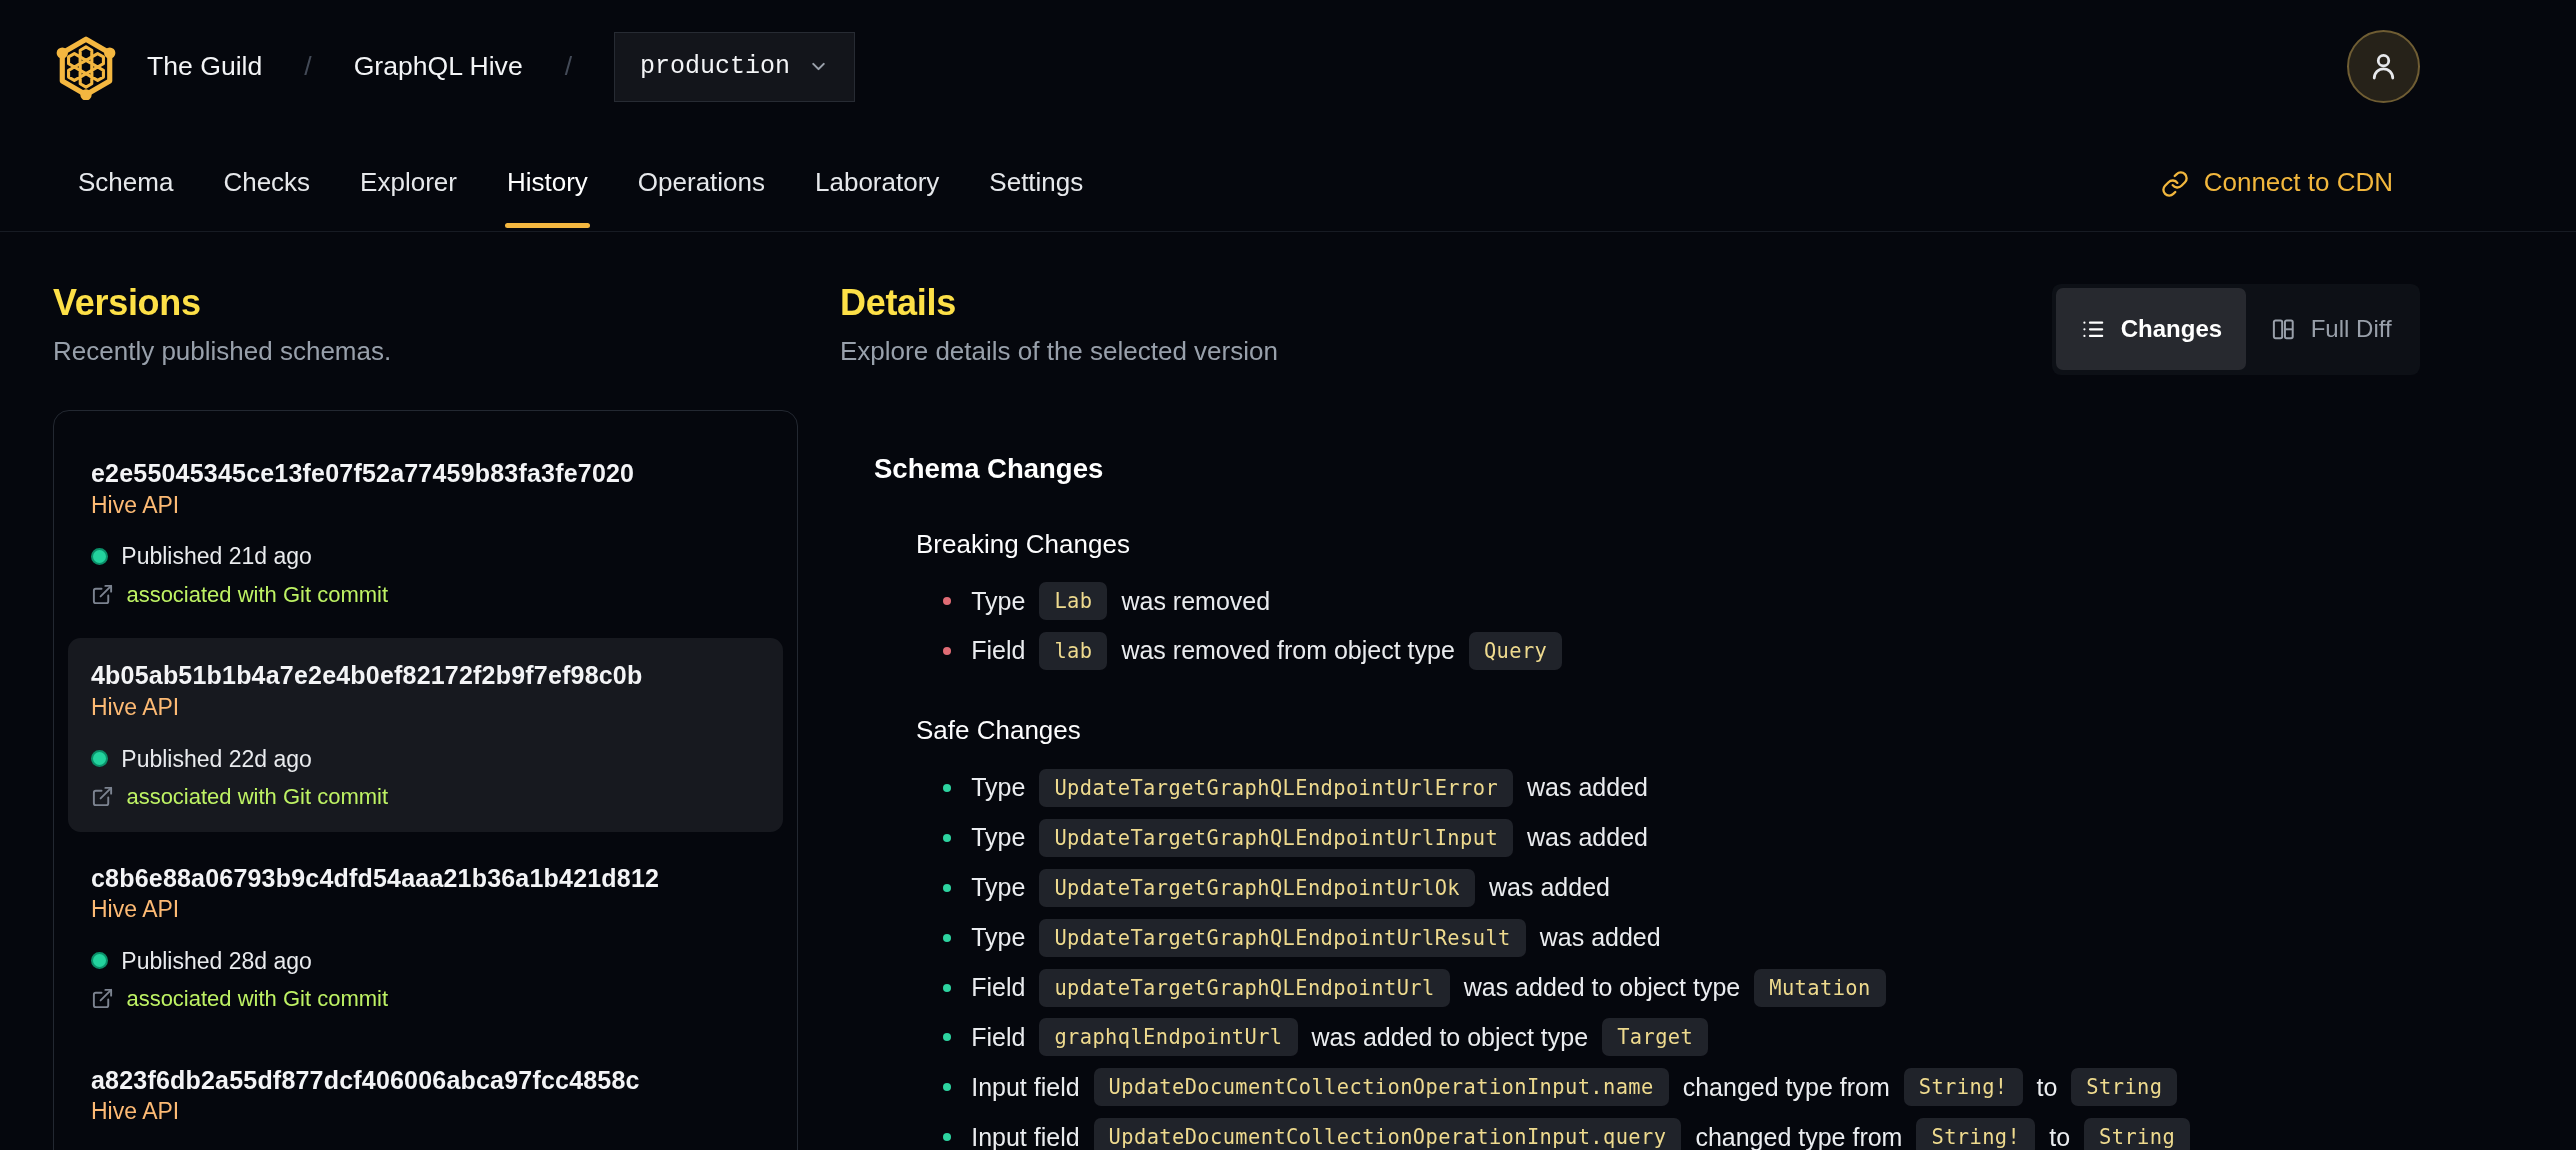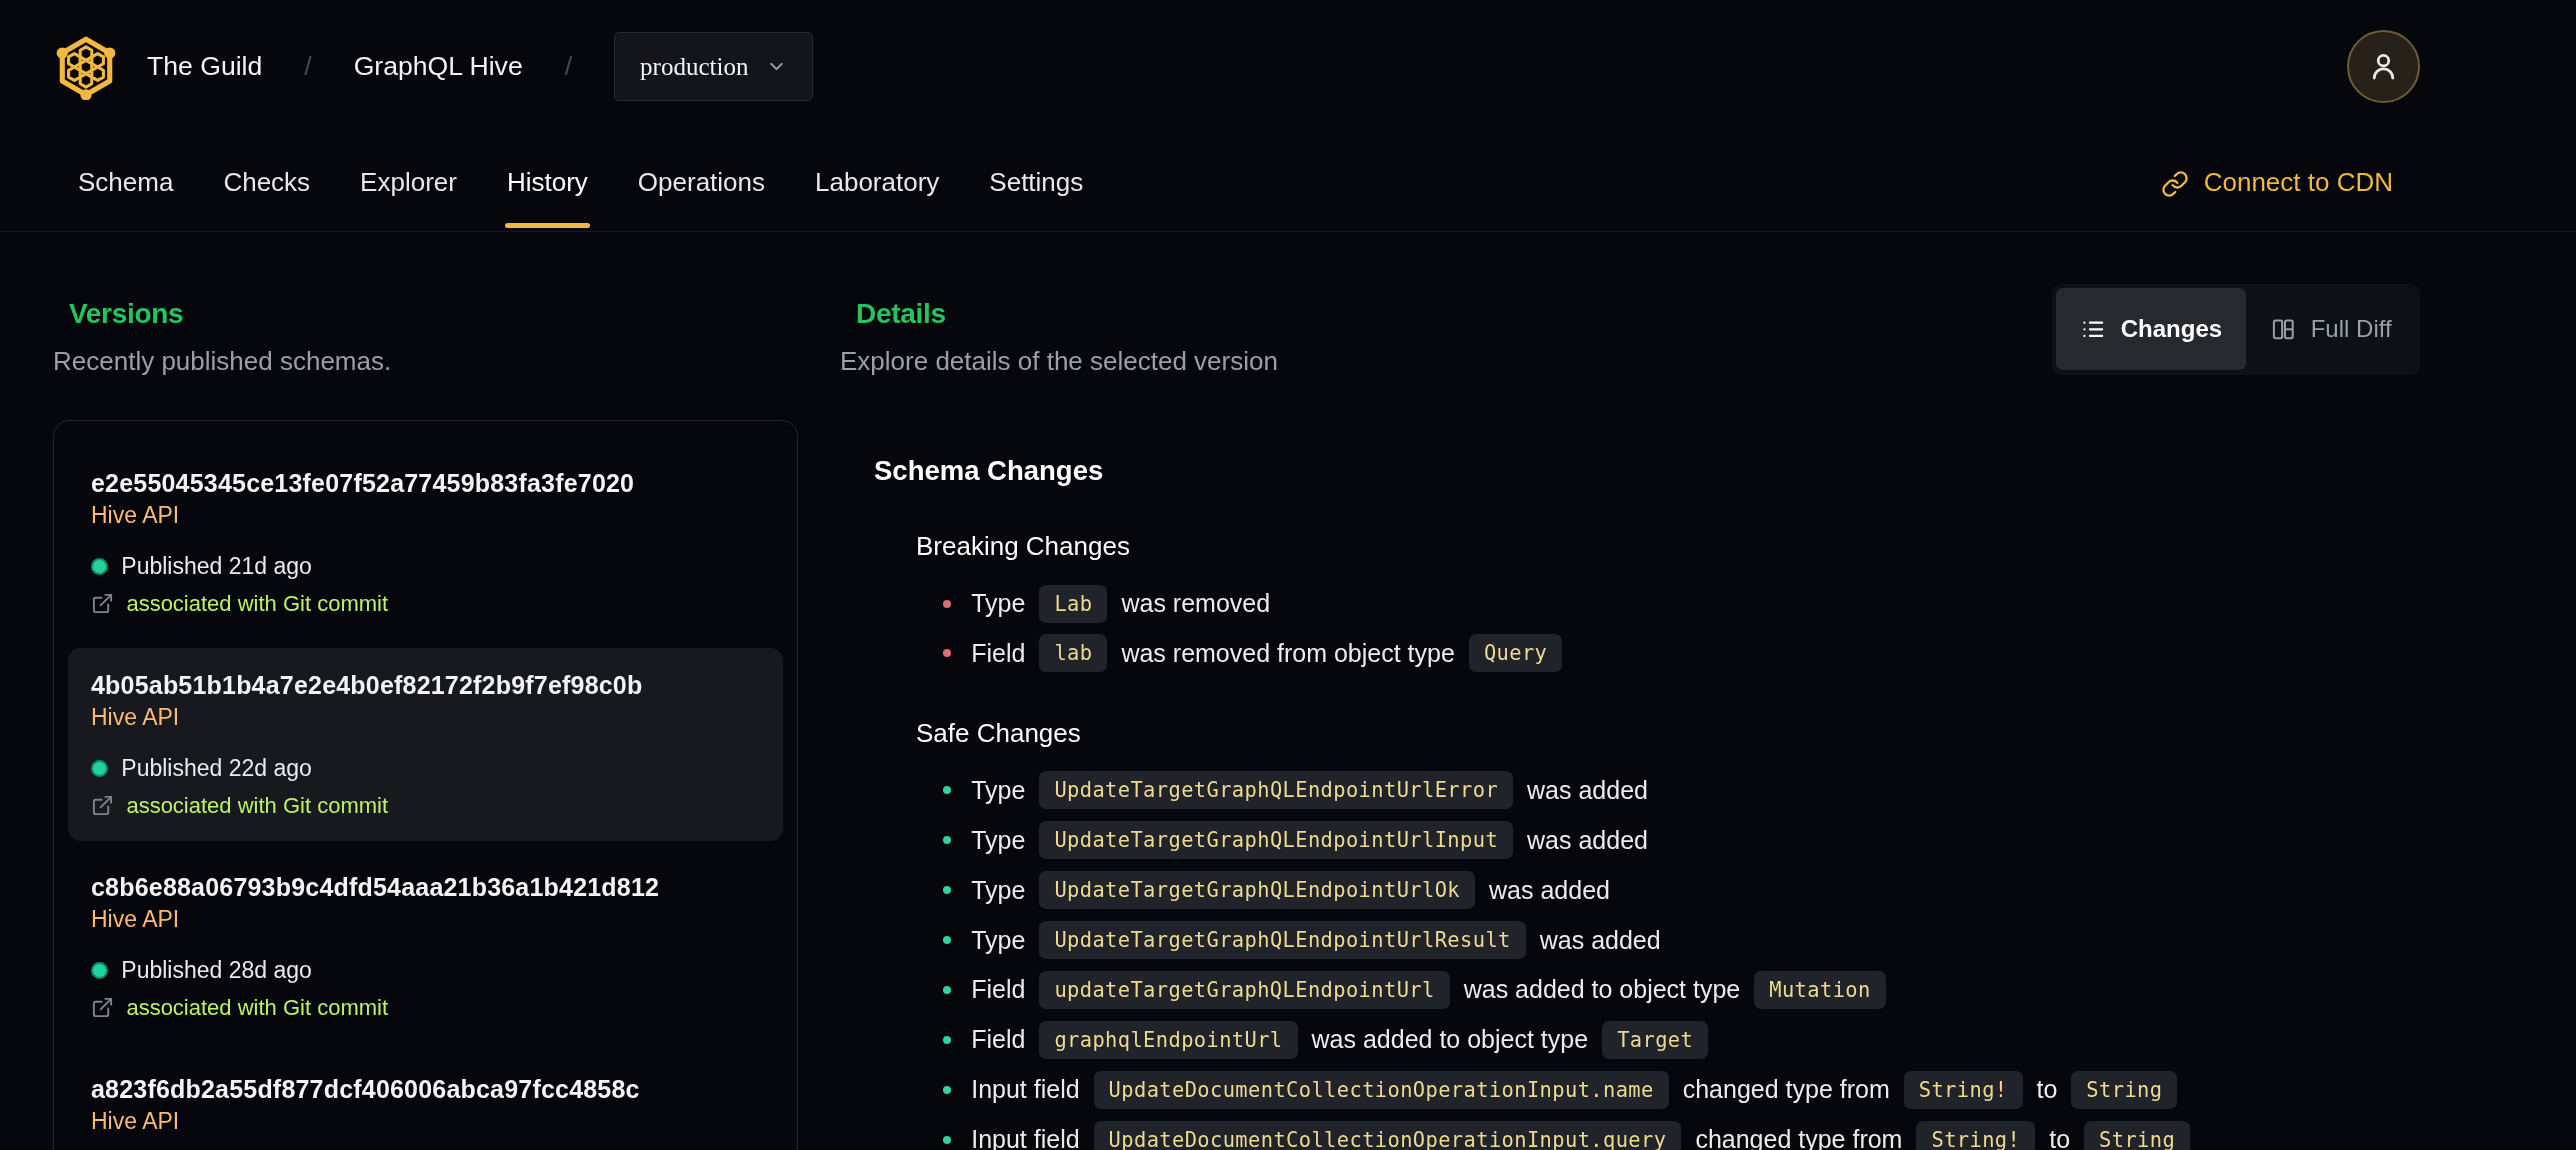--- a/index.html
+++ b/index.html
@@ -11,22 +11,22 @@
   }
 
   
   header { height: 133px; display: flex; align-items: center; padding: 0 156px 0 53px; }
   .logo-svg { width: 66px; height: 66px; flex: none; }
   .crumbs { display: flex; align-items: center; gap: 42px; margin-left: 28px; }
   .crumb { font-size: 26.6px; font-weight: 500; color: #f3f4f6; cursor: pointer; }
   .crumb-sep { font-size: 26.6px; color: #434a57; font-weight: 300; }
   .target-btn {
     display: flex; align-items: center; gap: 17.7px;
-    background: #13151b; border: 0.9px solid #272b33; border-radius: 5px;
-    color: #f3f4f6; font-family: Liberation Serif, serif; font-size: 25px; font-weight: 500;
+    background: #13151b; border: 0.9px solid #272b33; border-radius: 0;
+    color: #f3f4f6; font-family: Liberation Mono, monospace; font-size: 25px; font-weight: 500;
     padding: 19.5px 25px; cursor: pointer;
   }
   .target-btn svg { width: 21px; height: 21px; color: #9aa1ab; }
   .spacer { flex: 1; }
   .avatar-btn {
     width: 73px; height: 73px; border-radius: 50%;
     background: #262219; border: 2.7px solid #6f5d33;
     display: flex; align-items: center; justify-content: center; cursor: pointer; padding: 0;
   }
   .avatar-btn svg { width: 37px; height: 37px; color: #e7e9ec; }
@@ -48,21 +48,21 @@
     height: 4.4px; background: #f4b740; border-radius: 2.7px;
   }
   .cdn-link {
     margin-left: auto; display: flex; align-items: flex-end; gap: 15px;
     color: #f2b73d; font-size: 26px; font-weight: 500; cursor: pointer; text-decoration: none;
   }
   .cdn-link svg { width: 28px; height: 28px; }
 
   
   main { display: grid; grid-template-columns: 745px 1fr; column-gap: 42px; padding: 50px 156px 0 53px; }
-  .panel-title { margin: 16px; font-size: 28px; font-weight: 700; letter-spacing: -0.3px; color: #22c55e; }
+  .panel-title { margin: 0; font-size: 36px; font-weight: 700; letter-spacing: -0.3px; color: #fde047; }
   .panel-sub { margin: 12.4px 0 0; font-size: 26px; font-weight: 400; color: #98a0ab; }
 
   
   .versions-card {
     margin-top: 43px; border: 1.3px solid #232831; border-radius: 16px;
     padding: 25px 14px 14px; height: 1064px;
   }
   .version-item { padding: 23px; border-radius: 12.4px; margin-bottom: 8.9px; cursor: pointer; }
   .version-item.selected { background: #17191f; }
   .v-hash { font-size: 25px; line-height: 29px; font-weight: 600; color: #f3f4f6; letter-spacing: 0.2px; }

